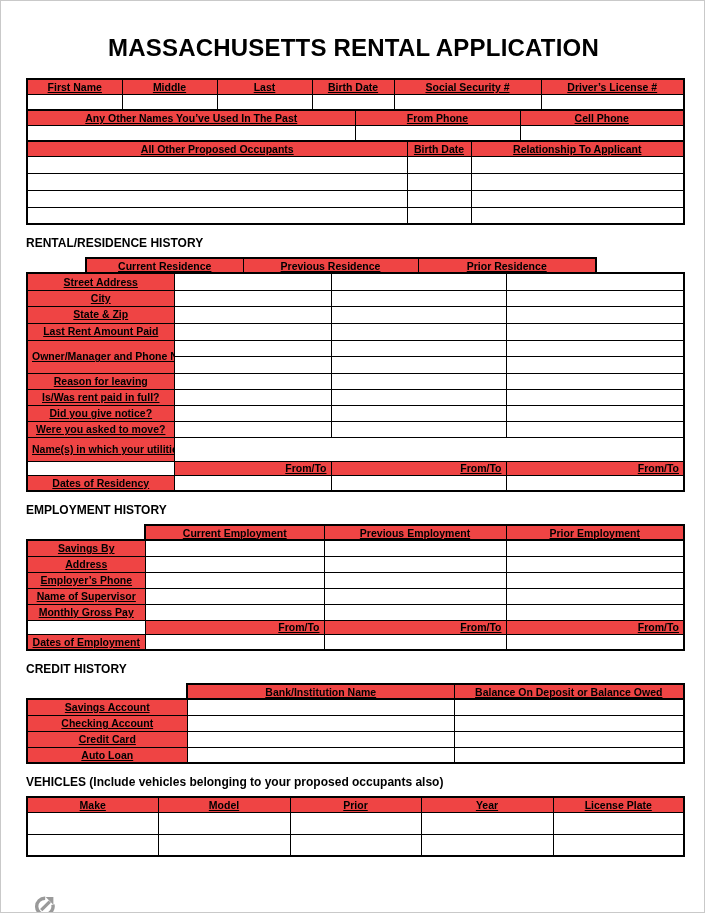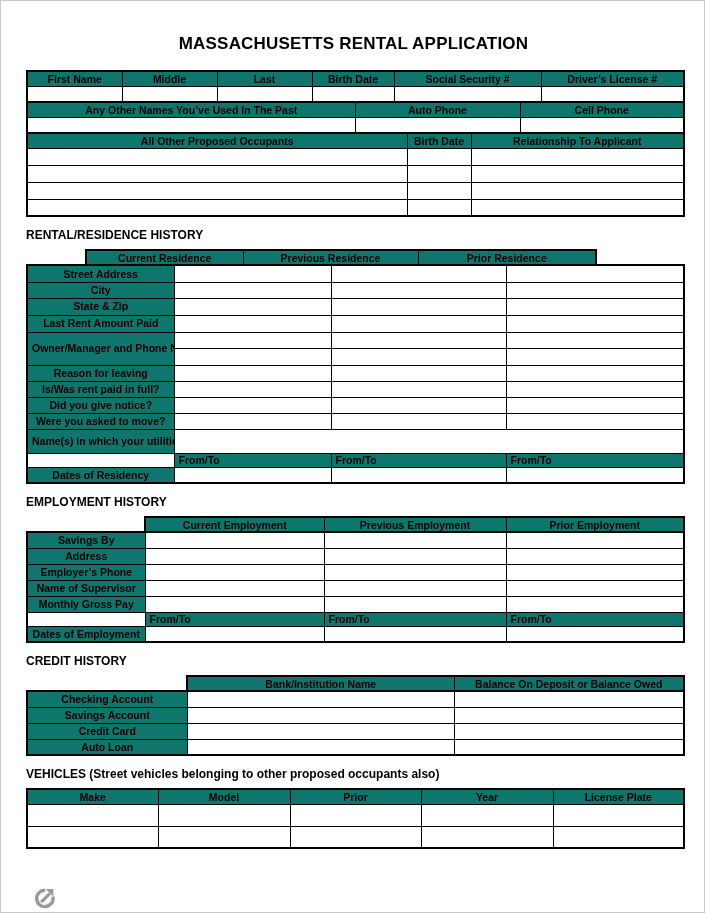--- a/index.html
+++ b/index.html
@@ -10,46 +10,47 @@
     border: 1px solid #c9c9c9;
     font-family: "Liberation Sans", sans-serif;
     font-weight: bold;
     color: #000;
     overflow: hidden;
   }
   .page { padding: 0 23px 0 25px; }
   .title {
     margin: 33px 0 0 0;
     text-align: center;
-    font-size: 17px;
+    font-size: 24px;
     letter-spacing: 0.2px;
   }
   .sec-heading {
     font-size: 12px;
     margin: 11px 0 7px 0;
   }
   table.ft {
     border-collapse: collapse;
     table-layout: fixed;
     border: 2px solid #000;
   }
   table.ft td, table.ft th {
     border: 1px solid #000;
     padding: 0 4px;
     font-size: 10.5px;
     overflow: hidden;
     white-space: nowrap;
     vertical-align: middle;
   }
   th.gray, td.lbl, td.fromto {
-    background: #0f766e;
+    background: #ef4444;
+    text-decoration: underline;
   }
   th.gray { text-align: center; font-weight: bold; }
   td.lbl { text-align: center; white-space: normal; line-height: 1.15; }
-  td.fromto { text-align: left; }
+  td.fromto { text-align: right; }
   td.field, td.gapcell { background: #ffffff; }
   .stack { margin-top: -2px; }
   .first-table { margin-top: 16px; }
   
   tr.h14 { height: 14px; } tr.h15 { height: 15px; }
   tr.h16 { height: 16px; } tr.h17 { height: 17px; }
   tr.h22 { height: 22px; } tr.h24 { height: 24px; }
   
   .res-hdr { margin-left: 59px; width: 510px; }
   .res-body { width: 657px; }
@@ -98,21 +99,21 @@
 
   <table class="ft w657 stack">
     <colgroup>
         <col style="width:328px">
         <col style="width:165px">
         <col style="width:164px">
       </colgroup>
     <tbody>
         <tr class="h15">
       <th class="gray">Any Other Names You’ve Used In The Past</th>
-      <th class="gray">Auto Phone</th>
+      <th class="gray">From Phone</th>
       <th class="gray">Cell Phone</th>
     </tr>
     <tr class="h16">
       <td class="field"></td>
       <td class="field"></td>
       <td class="field"></td>
     </tr>
   </tbody>
     </table>
 
@@ -340,43 +341,43 @@
     </table>
 
   <table class="ft cr-body stack">
     <colgroup>
         <col style="width:160px">
         <col style="width:267px">
         <col style="width:230px">
       </colgroup>
     <tbody>
         <tr class="h16">
+      <td class="lbl">Savings Account</td>
+      <td class="field"></td>
+      <td class="field"></td>
+    </tr>
+    <tr class="h16">
       <td class="lbl">Checking Account</td>
       <td class="field"></td>
       <td class="field"></td>
     </tr>
     <tr class="h16">
-      <td class="lbl">Savings Account</td>
-      <td class="field"></td>
-      <td class="field"></td>
-    </tr>
-    <tr class="h16">
       <td class="lbl">Credit Card</td>
       <td class="field"></td>
       <td class="field"></td>
     </tr>
     <tr class="h16">
       <td class="lbl">Auto Loan</td>
       <td class="field"></td>
       <td class="field"></td>
     </tr>
   </tbody>
     </table>
 
-  <div class="sec-heading">VEHICLES (Street vehicles belonging to other proposed occupants also)</div>
+  <div class="sec-heading">VEHICLES (Include vehicles belonging to your proposed occupants also)</div>
 
   <table class="ft w657">
     <colgroup>
         <col style="width:131px">
         <col style="width:132px">
         <col style="width:131px">
         <col style="width:132px">
         <col style="width:131px">
       </colgroup>
     <tbody>

